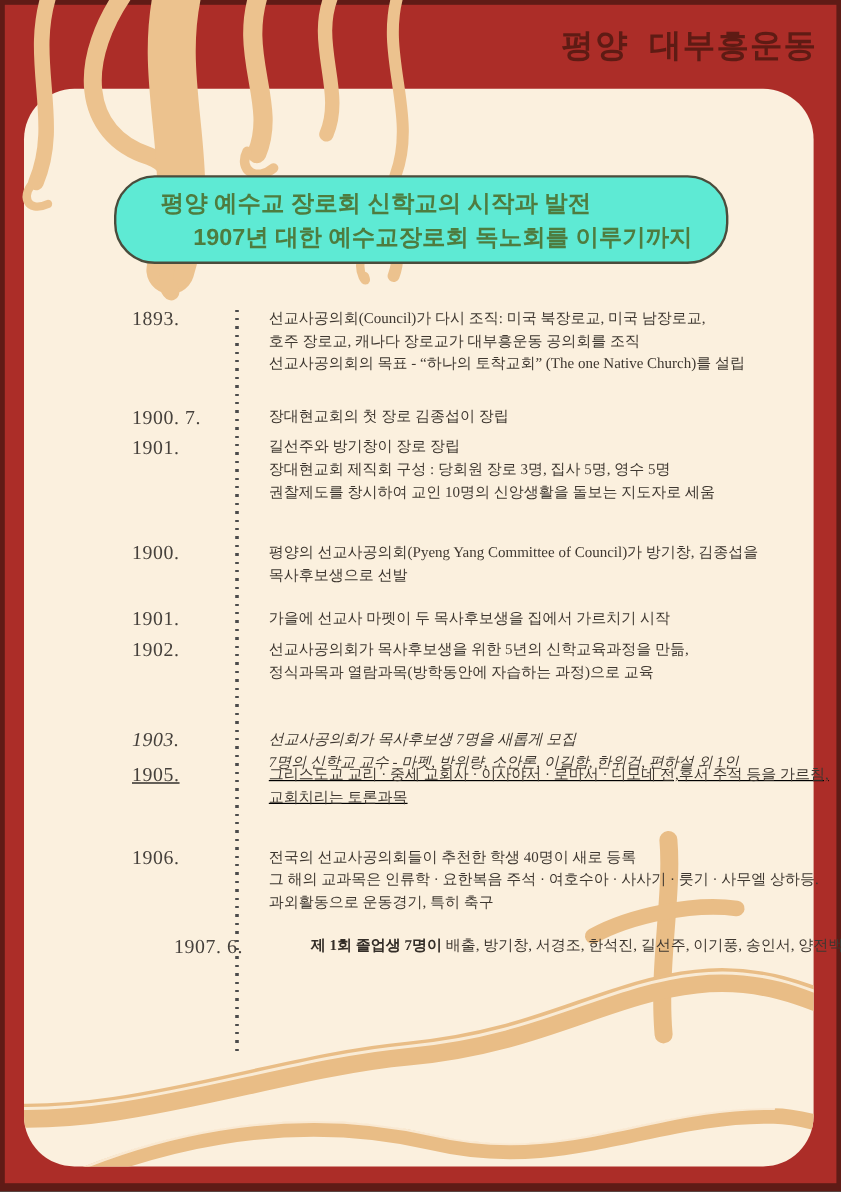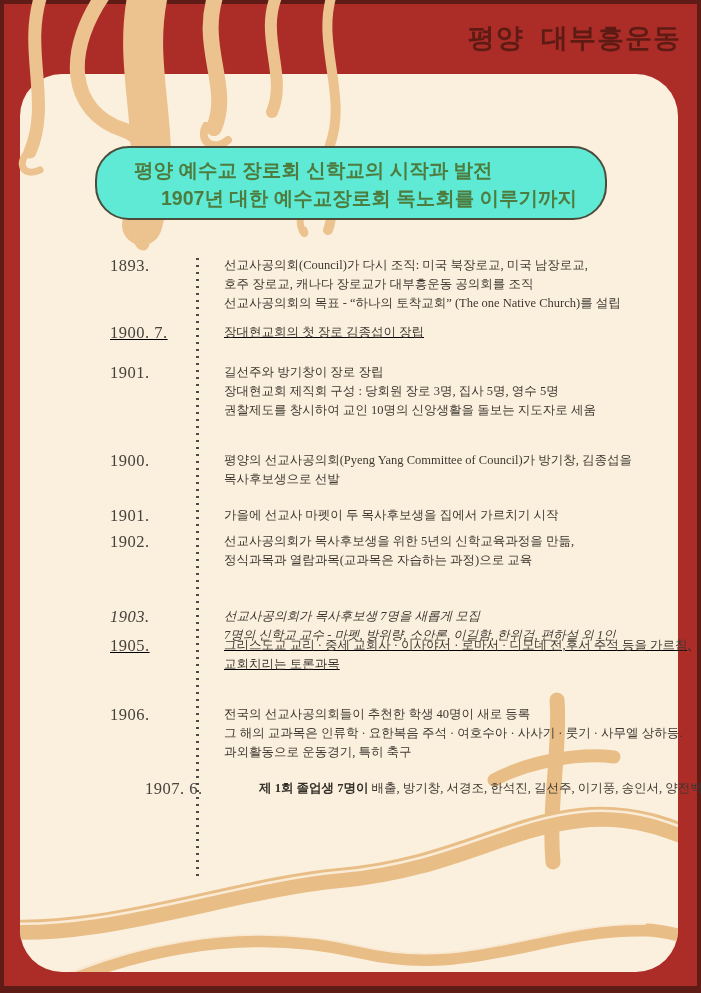--- a/index.html
+++ b/index.html
@@ -31,21 +31,21 @@
     position:absolute;left:196px;top:258px;width:3px;height:618px;
     background-image:repeating-linear-gradient(to bottom,#4b4b4b 0,#4b4b4b 2px,transparent 2px,transparent 7px);
   }
   .row{position:absolute;left:110px;display:flex;align-items:flex-start;gap:12px;}
   .year{
     width:102px;flex:0 0 102px;
     font-size:16.5px;color:#46413c;letter-spacing:0.5px;line-height:19px;
   }
   .lines{font-size:12.5px;line-height:19px;color:#3e3730;white-space:nowrap;}
   .lines .b{font-weight:bold;color:#332d27;}
-  .r0{top:256px;} .r1{top:323px;text-decoration:underline;} .r2{top:363px;} .r3{top:451px;}
+  .r0{top:256px;} .r1{top:338px;} .r2{top:363px;} .r3{top:451px;}
   .r4{top:506px;} .r5{top:532px;} .r6{top:607px;font-style:italic;} .r7{top:636px;text-decoration:underline;}
   .r8{top:705px;} .r9{top:779px;margin-left:35px;} .r10{top:809px;}
 </style>
 </head>
 <body>
 
 <div class="page">
   <div class="red-frame"></div>
   <div class="panel"></div>
 
@@ -130,21 +130,21 @@
       <span class="year">1901.</span>
       <div class="lines">
         <div>가을에 선교사 마펫이 두 목사후보생을 집에서 가르치기 시작</div>
       </div>
     </div>
 
     <div class="row r5">
       <span class="year">1902.</span>
       <div class="lines">
         <div>선교사공의회가 목사후보생을 위한 5년의 신학교육과정을 만듦,</div>
-        <div>정식과목과 열람과목(교과목은 자습하는 과정)으로 교육</div>
+        <div>정식과목과 열람과목(방학동안에 자습하는 과정)으로 교육</div>
       </div>
     </div>
 
     <div class="row r6">
       <span class="year">1903.</span>
       <div class="lines">
         <div>선교사공의회가 목사후보생 7명을 새롭게 모집</div>
         <div>7명의 신학교 교수 - 마펫, 방위량, 소안론, 이길함, 한위검, 편하설 외 1인</div>
       </div>
     </div>

